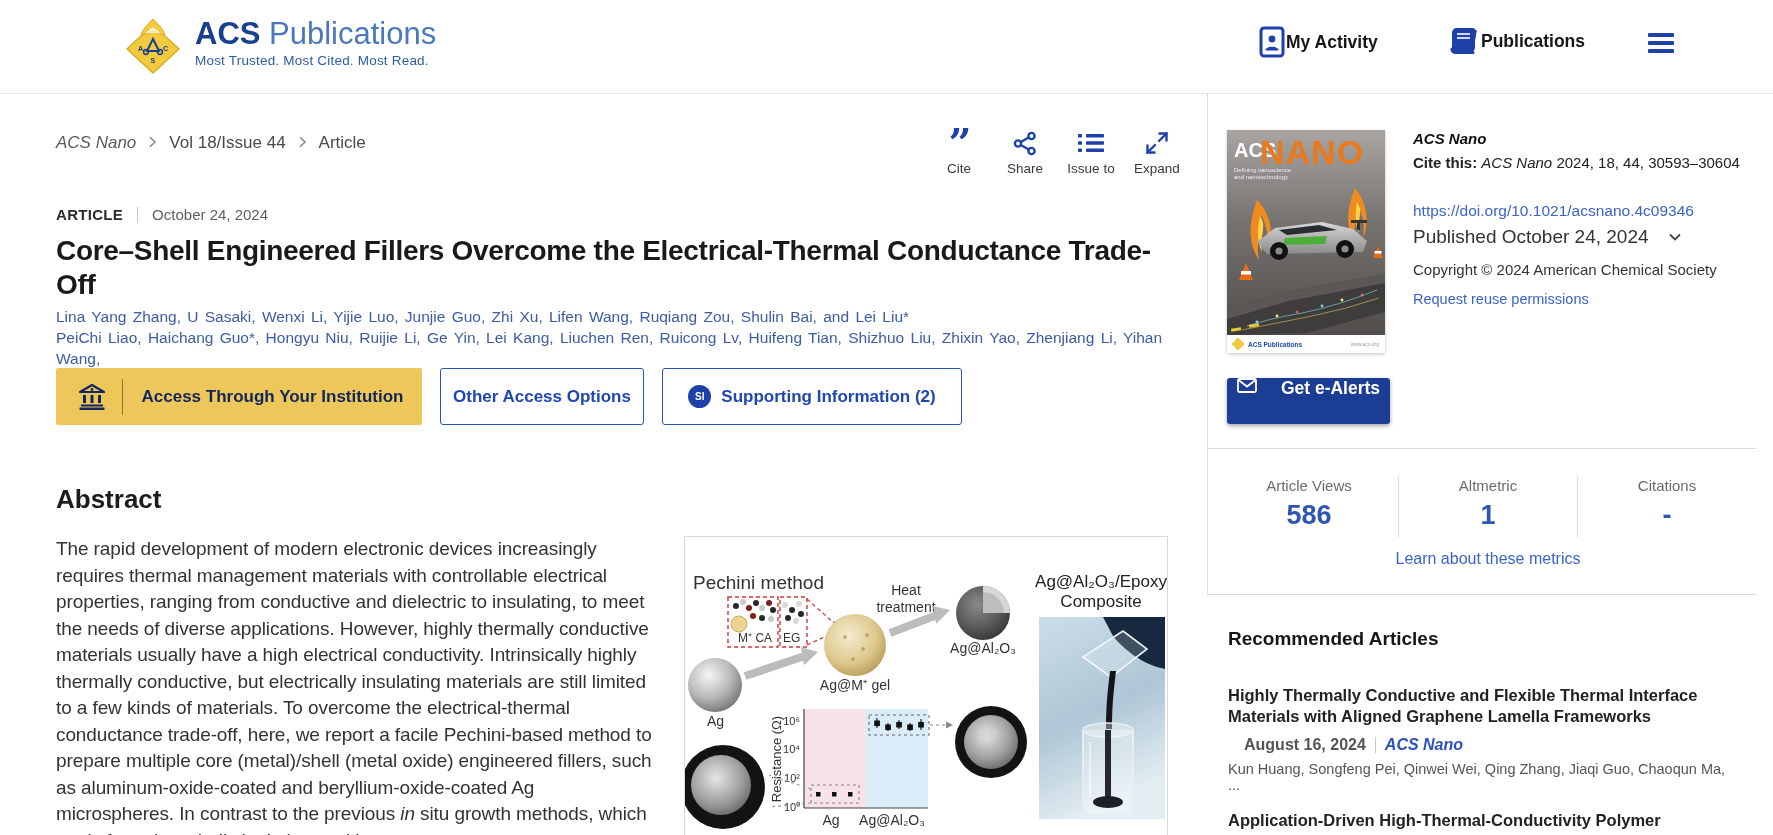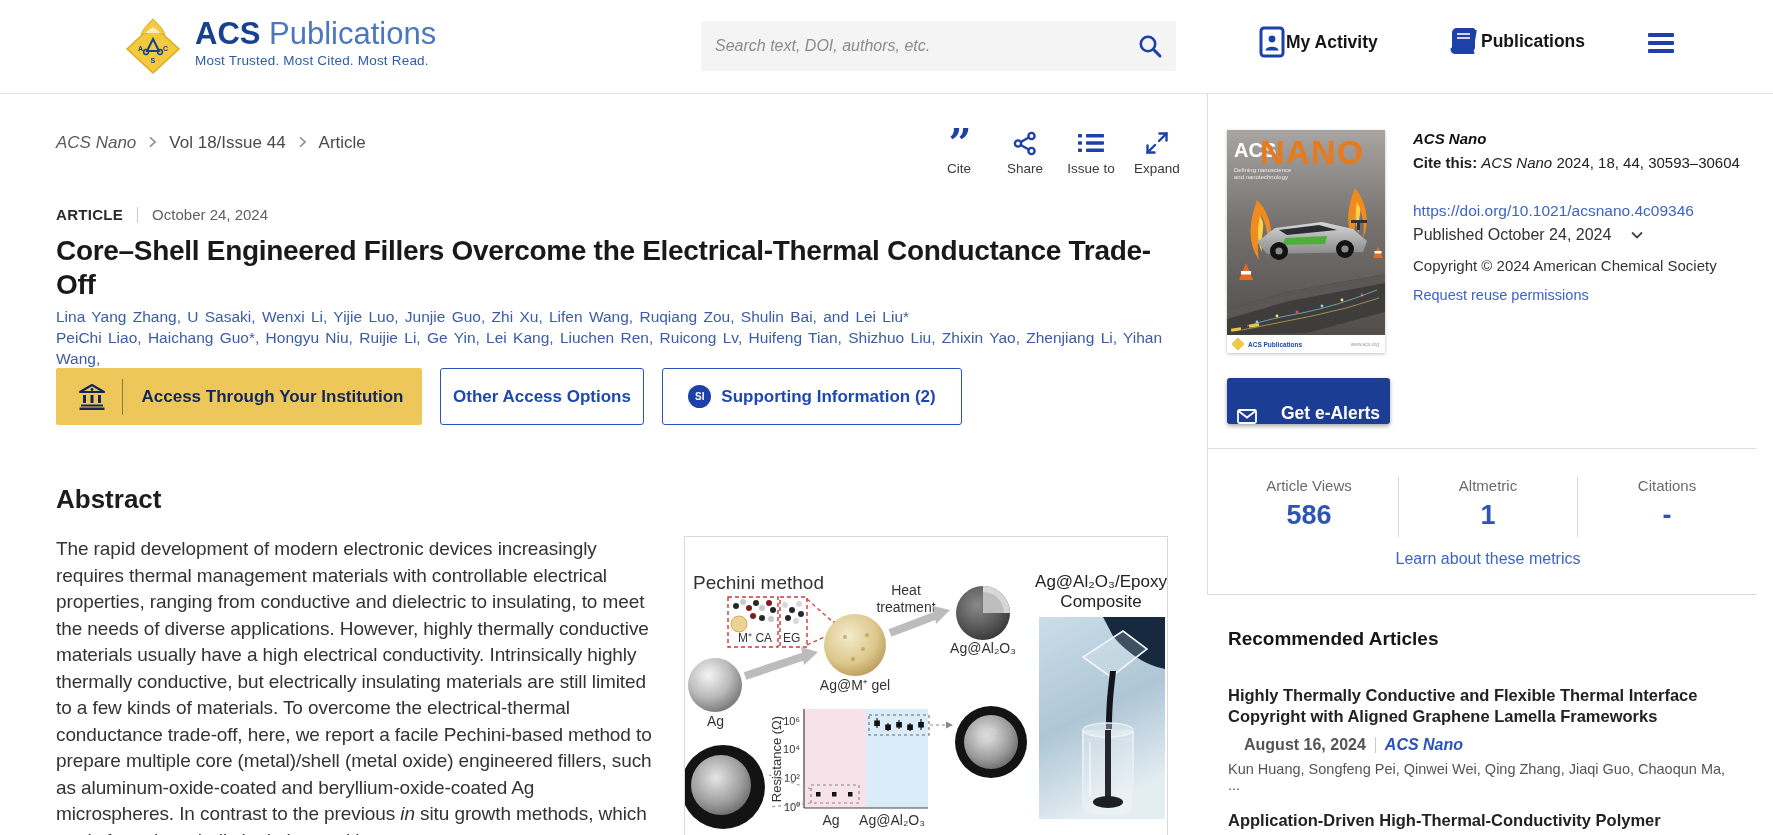--- a/index.html
+++ b/index.html
@@ -82,26 +82,26 @@
   .h-div1 { position:absolute; left:1207px; top:448px; width:549px; height:1px; background:#dcdcdc; }
   .h-div2 { position:absolute; left:1207px; top:594px; width:549px; height:1px; background:#dcdcdc; }
   .cover { position:absolute; left:1227px; top:130px; width:158px; height:223px; cursor:pointer;
            box-shadow:0 1px 3px rgba(0,0,0,.25); }
   .cite-block { position:absolute; left:1413px; top:130px; width:345px; font-size:15px; color:#222; }
   .cb-journal { font-weight:700; font-style:italic; font-size:15px; color:#111; }
   .cb-cite { margin-top:6px; line-height:20px; }
   .cb-cite .b { font-weight:700; }
   .cb-cite .it { font-style:italic; }
   .cb-doi { margin-top:29px; color:#3b63c9; font-size:15.5px; cursor:pointer; }
-  .cb-pub { margin-top:6px; font-size:16px; color:#333; display:flex; align-items:center; gap:20px; cursor:pointer; }
+  .cb-pub { margin-top:6px; font-size:19px; color:#333; display:flex; align-items:center; gap:20px; cursor:pointer; }
   .cb-copy { margin-top:13px; font-size:15px; color:#333; }
   .cb-reuse { margin-top:13px; font-size:14.5px; color:#3b63c9; cursor:pointer; }
   .alerts-btn { position:absolute; left:1227px; top:378px; width:163px; height:46px; background:#1b3d94;
                 border:none; border-radius:3px; cursor:pointer; color:#fff; font-size:17.5px; font-weight:700;
-                font-family:"Liberation Sans", sans-serif; display:flex; align-items:flex-end; justify-content:center;
+                font-family:"Liberation Sans", sans-serif; display:flex; align-items:flex-start; justify-content:center;
                 gap:24px; box-shadow:0 2px 4px rgba(0,0,0,.35); }
   .metrics { position:absolute; left:1220px; top:477px; width:536px; display:flex;justify-content:center; }
   .metric { flex:1; text-align:center; }
   .metric .mlbl { font-size:15px; color:#6b6b6b; }
   .metric .mval { font-size:27px; font-weight:700; color:#2d55b2; margin-top:6px; }
   .m-sep { width:1px; height:60px; background:#d8d8d8; }
   .metrics-link { position:absolute; left:1220px; top:550px; width:536px; text-align:center;
                   font-size:16px; color:#3b63c9; cursor:pointer; }
   .rec-h { position:absolute; left:1228px; top:628px; font-size:19px; font-weight:700; color:#161616; }
   .rec1 { position:absolute; left:1228px; top:685px; width:512px; }
@@ -131,29 +131,20 @@
       </svg>
       <div class="logo-text">
         <div class="logo-line1">
           <span class="logo-acs">ACS</span>
           <span class="logo-pub">Publications</span>
         </div>
         <div class="logo-tag">Most Trusted. Most Cited. Most Read.</div>
       </div>
     </div>
 
-    <div class="searchbar">
-      <input type="text" placeholder="Search text, DOI, authors, etc." style="">
-      <button class="search-btn">
-        <svg width="26" height="26" viewBox="0 0 26 26">
-          <circle cx="11" cy="11" r="7.2" fill="none" stroke="#1d41a8" stroke-width="2.6"></circle>
-          <line x1="16.4" y1="16.4" x2="23" y2="23" stroke="#1d41a8" stroke-width="3" stroke-linecap="round"></line>
-        </svg>
-      </button>
-    </div>
 
     <div class="hdr-nav nav-activity">
       <svg width="28" height="32" viewBox="0 0 28 32">
         <rect x="3" y="2" width="22" height="28" rx="3" fill="none" stroke="#1d41a8" stroke-width="3"></rect>
         <circle cx="14" cy="13" r="3.4" fill="#1d41a8"></circle>
         <path d="M7.5 24.5 C7.5 19.5 20.5 19.5 20.5 24.5 Z" fill="#1d41a8"></path>
       </svg>
       <span class="lbl">My Activity</span>
     </div>
 
@@ -524,21 +515,21 @@
     <div class="metric">
       <div class="mlbl">Citations</div>
       <div class="mval">-</div>
     </div>
   </div>
   <div class="metrics-link">Learn about these metrics</div>
 
   <div class="rec-h">Recommended Articles</div>
 
   <div class="rec1">
-    <div class="rec-title">Highly Thermally Conductive and Flexible Thermal Interface Copyright with Aligned Graphene Lamella Frameworks</div>
+    <div class="rec-title">Highly Thermally Conductive and Flexible Thermal Interface Materials with Aligned Graphene Lamella Frameworks</div>
     <div class="rec-meta">
       <span>August 16, 2024</span>
       <span class="vpipe"></span>
       <span class="jr">ACS Nano</span>
     </div>
     <div class="rec-auth">Kun Huang, Songfeng Pei, Qinwei Wei, Qing Zhang, Jiaqi Guo, Chaoqun Ma, ...</div>
   </div>
 
   <div class="rec2">
     <div class="rec-title">Application-Driven High-Thermal-Conductivity Polymer</div>

